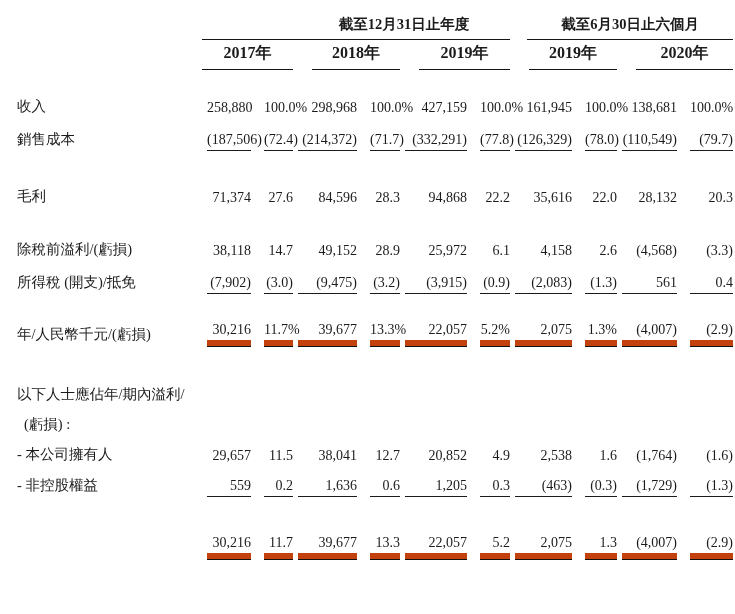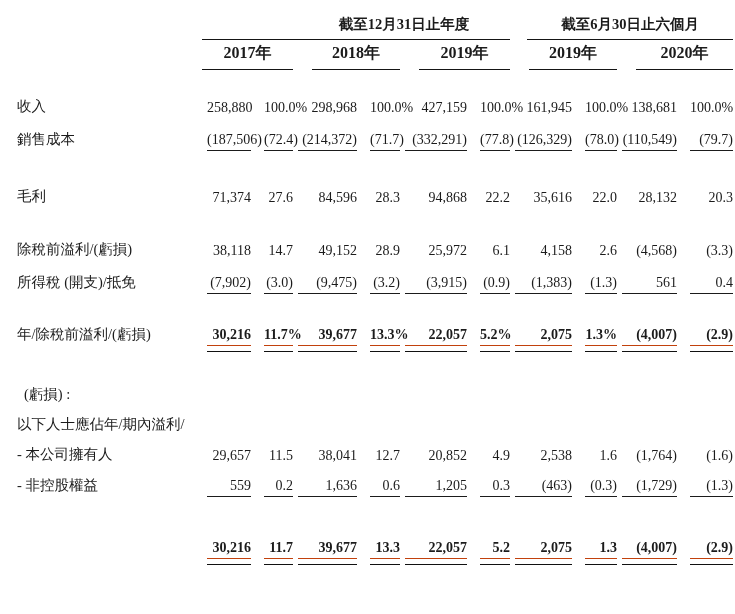--- a/index.html
+++ b/index.html
@@ -68,23 +68,22 @@
   td.val,td.pct{text-align:right;font-size:14px;}
   .cell{
     display:block;
     text-align:right;
     padding-bottom:2px;
   }
   td.val .cell{margin-left:5px;}
   td.pct .cell{margin-left:13px;}
   .cell.u{border-bottom:1.5px solid #1b1b1b;}
   .cell.d{
-    border-bottom:1px solid #c2410c;
+    border-bottom:6px solid #c2410c;
     position:relative;
-    font-weight:bold;
   }
   .cell.d::after{
     content:"";
     position:absolute;
     left:0;right:0;bottom:-7px;
     height:0;
     border-bottom:1.4px solid #111;
   }
   
   tbody tr:nth-child(1){height:48px;}
@@ -296,34 +295,34 @@
         <td class="pct">
           <span class="cell u">(3.2)</span>
         </td>
         <td class="val">
           <span class="cell u">(3,915)</span>
         </td>
         <td class="pct">
           <span class="cell u">(0.9)</span>
         </td>
         <td class="val">
-          <span class="cell u">(1,383)</span>
+          <span class="cell u">(2,083)</span>
         </td>
         <td class="pct">
           <span class="cell u">(1.3)</span>
         </td>
         <td class="val">
           <span class="cell u">561</span>
         </td>
         <td class="pct">
           <span class="cell u">0.4</span>
         </td>
       </tr>
       <tr>
-        <td class="lbl">年/除稅前溢利/(虧損)</td>
+        <td class="lbl">年/人民幣千元/(虧損)</td>
         <td class="val">
           <span class="cell d">30,216</span>
         </td>
         <td class="pct">
           <span class="cell d">11.7%</span>
         </td>
         <td class="val">
           <span class="cell d">39,677</span>
         </td>
         <td class="pct">
@@ -342,54 +341,54 @@
           <span class="cell d">1.3%</span>
         </td>
         <td class="val">
           <span class="cell d">(4,007)</span>
         </td>
         <td class="pct">
           <span class="cell d">(2.9)</span>
         </td>
       </tr>
       <tr>
+        <td class="lbl">以下人士應佔年/期內溢利/</td>
+        <td class="val">
+          <span class="cell"></span>
+        </td>
+        <td class="pct">
+          <span class="cell"></span>
+        </td>
+        <td class="val">
+          <span class="cell"></span>
+        </td>
+        <td class="pct">
+          <span class="cell"></span>
+        </td>
+        <td class="val">
+          <span class="cell"></span>
+        </td>
+        <td class="pct">
+          <span class="cell"></span>
+        </td>
+        <td class="val">
+          <span class="cell"></span>
+        </td>
+        <td class="pct">
+          <span class="cell"></span>
+        </td>
+        <td class="val">
+          <span class="cell"></span>
+        </td>
+        <td class="pct">
+          <span class="cell"></span>
+        </td>
+      </tr>
+      <tr>
         <td class="lbl ind">(虧損) :</td>
-        <td class="val">
-          <span class="cell"></span>
-        </td>
-        <td class="pct">
-          <span class="cell"></span>
-        </td>
-        <td class="val">
-          <span class="cell"></span>
-        </td>
-        <td class="pct">
-          <span class="cell"></span>
-        </td>
-        <td class="val">
-          <span class="cell"></span>
-        </td>
-        <td class="pct">
-          <span class="cell"></span>
-        </td>
-        <td class="val">
-          <span class="cell"></span>
-        </td>
-        <td class="pct">
-          <span class="cell"></span>
-        </td>
-        <td class="val">
-          <span class="cell"></span>
-        </td>
-        <td class="pct">
-          <span class="cell"></span>
-        </td>
-      </tr>
-      <tr>
-        <td class="lbl">以下人士應佔年/期內溢利/</td>
         <td class="val">
           <span class="cell"></span>
         </td>
         <td class="pct">
           <span class="cell"></span>
         </td>
         <td class="val">
           <span class="cell"></span>
         </td>
         <td class="pct">

